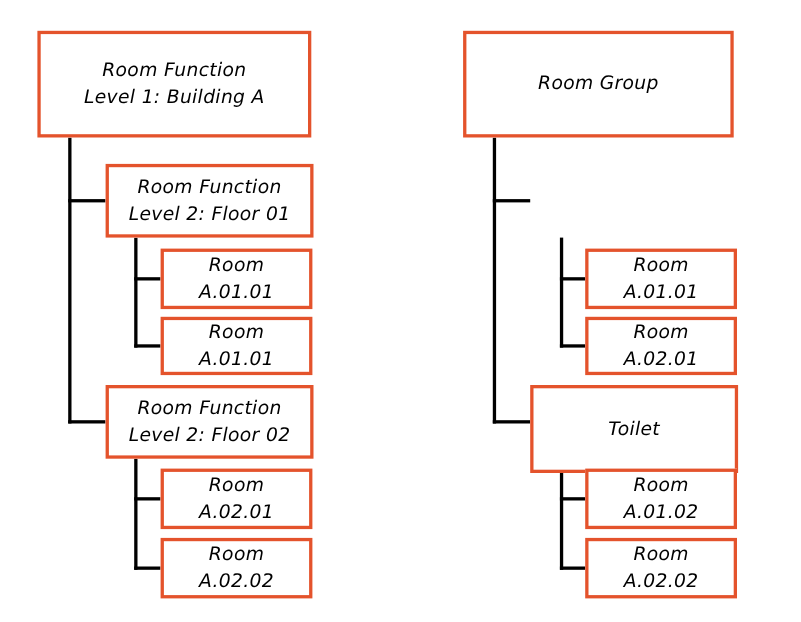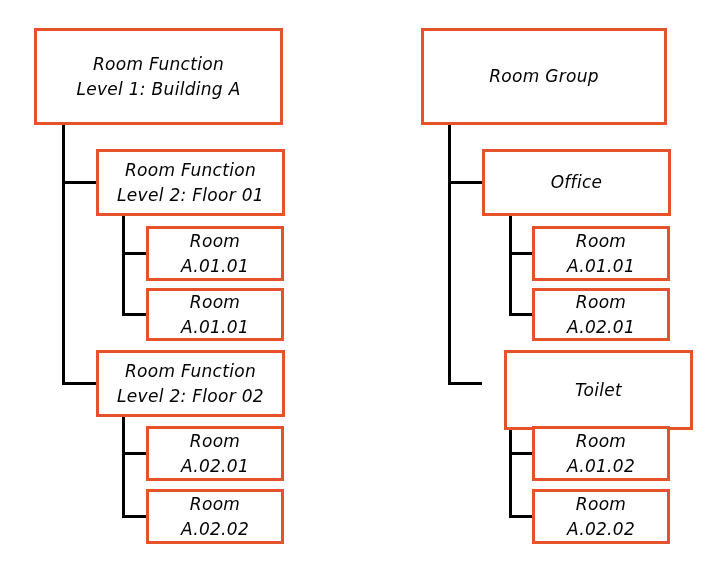--- a/index.html
+++ b/index.html
@@ -54,21 +54,21 @@
   .c-l-b4    { left: 122px; top: 313px; width: 24px; height: 3px; }
   .c-l-v2    { left: 122px; top: 417px; width: 3px;  height: 101px; }
   .c-l-b5    { left: 122px; top: 452px; width: 24px; height: 3px; }
   .c-l-b6    { left: 122px; top: 515px; width: 24px; height: 3px; }
 
   
   .n-r-root  { left: 421px; top: 28px;  width: 246px; height: 97px; }
   .n-r-f1    { left: 482px; top: 149px; width: 189px; height: 67px; }
   .n-r-r1    { left: 532px; top: 226px; width: 138px; height: 55px; }
   .n-r-r2    { left: 532px; top: 288px; width: 138px; height: 53px; }
-  .n-r-f2    { left: 482px; top: 350px; width: 189px; height: 80px; margin-left: 22px; }
+  .n-r-f2    { left: 482px; top: 350px; width: 189px; height: 80px; }
   .n-r-r3    { left: 532px; top: 426px; width: 138px; height: 55px; }
   .n-r-r4    { left: 532px; top: 489px; width: 138px; height: 55px; }
 
   
   .c-r-trunk { left: 448px; top: 125px; width: 3px;  height: 260px; }
   .c-r-b1    { left: 448px; top: 181px; width: 34px; height: 3px; }
   .c-r-b2    { left: 448px; top: 382px; width: 34px; height: 3px; }
   .c-r-v1    { left: 509px; top: 216px; width: 3px;  height: 100px; }
   .c-r-b3    { left: 509px; top: 252px; width: 23px; height: 3px; }
   .c-r-b4    { left: 509px; top: 313px; width: 23px; height: 3px; }
@@ -110,21 +110,20 @@
   <div class="line c-r-b1"></div>
   <div class="line c-r-b2"></div>
   <div class="line c-r-v1"></div>
   <div class="line c-r-b3"></div>
   <div class="line c-r-b4"></div>
   <div class="line c-r-v2"></div>
   <div class="line c-r-b5"></div>
   <div class="line c-r-b6"></div>
 
   <div class="node n-r-root">Room Group</div>
-  <div class="node n-r-f1">Office</div>
   <div class="node n-r-r1">Room
 A.01.01</div>
   <div class="node n-r-r2">Room
 A.02.01</div>
   <div class="node n-r-f2">Toilet</div>
   <div class="node n-r-r3">Room
 A.01.02</div>
   <div class="node n-r-r4">Room
 A.02.02</div>
 

